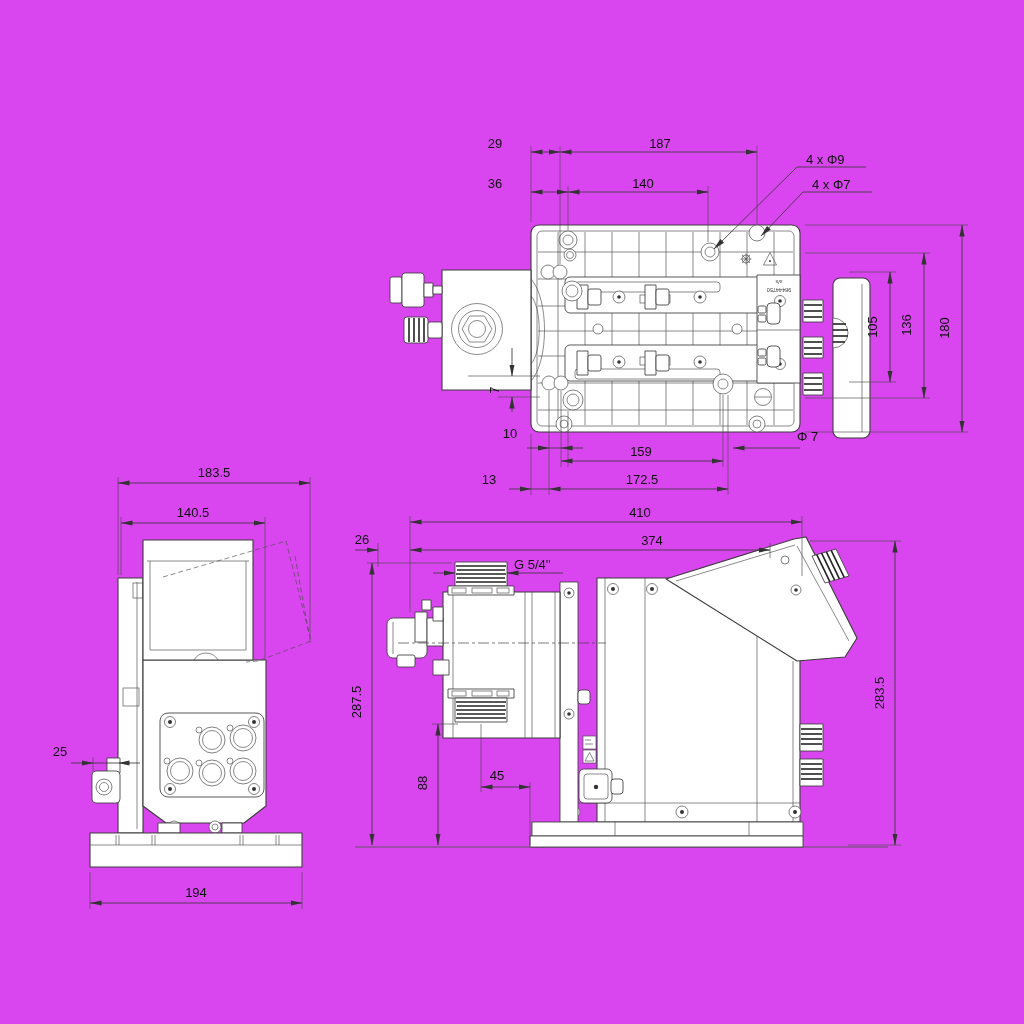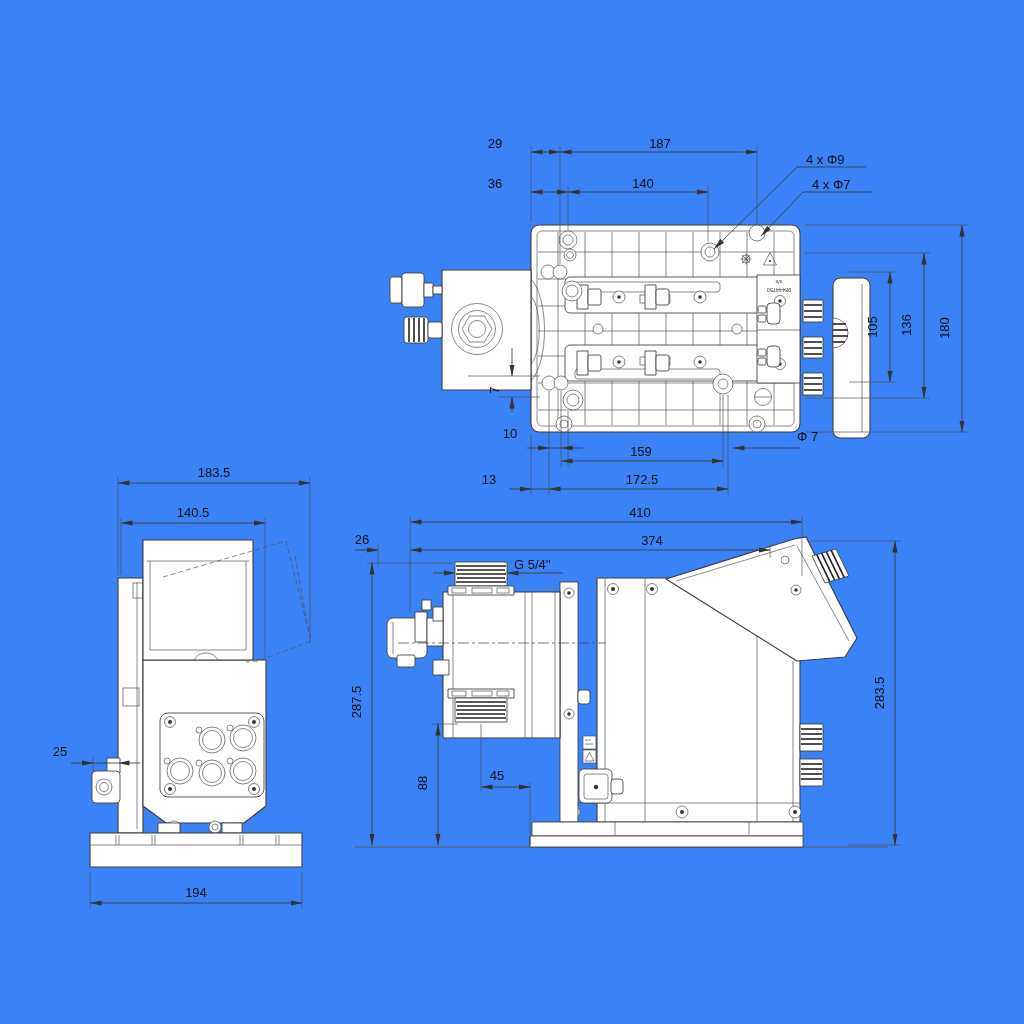--- a/index.html
+++ b/index.html
@@ -1,16 +1,16 @@
 <!DOCTYPE html>
 <html><head>
 <meta charset="utf-8">
 <style>
   html,body{margin:0;padding:0;background:#fff;}
-  .stage{width:1024px;height:1024px;background:#3b82f6;position:relative;overflow:hidden;text-align:right;}
+  .stage{width:1024px;height:1024px;background:#d946ef;position:relative;overflow:hidden;text-align:right;}
   svg{position:absolute;left:0;top:0;}
   .o  {fill:#fff;stroke:#3c3c3c;stroke-width:1.1;stroke-linejoin:round;}
   .ow {fill:#fff;stroke:#3c3c3c;stroke-width:0.85;stroke-linejoin:round;}
   .n  {fill:none;stroke:#4c4c4c;stroke-width:0.65;}
   .nf {fill:#fff;stroke:#4c4c4c;stroke-width:0.7;}
   .d  {fill:none;stroke:#3a3a3a;stroke-width:0.85;}
   .dash{stroke-dasharray:5 3;}
   .cl {fill:none;stroke:#444;stroke-width:0.7;stroke-dasharray:11 3 3 3;}
   .k  {stroke:#222;stroke-width:1.6;}
   .dot{fill:#333;stroke:none;}

